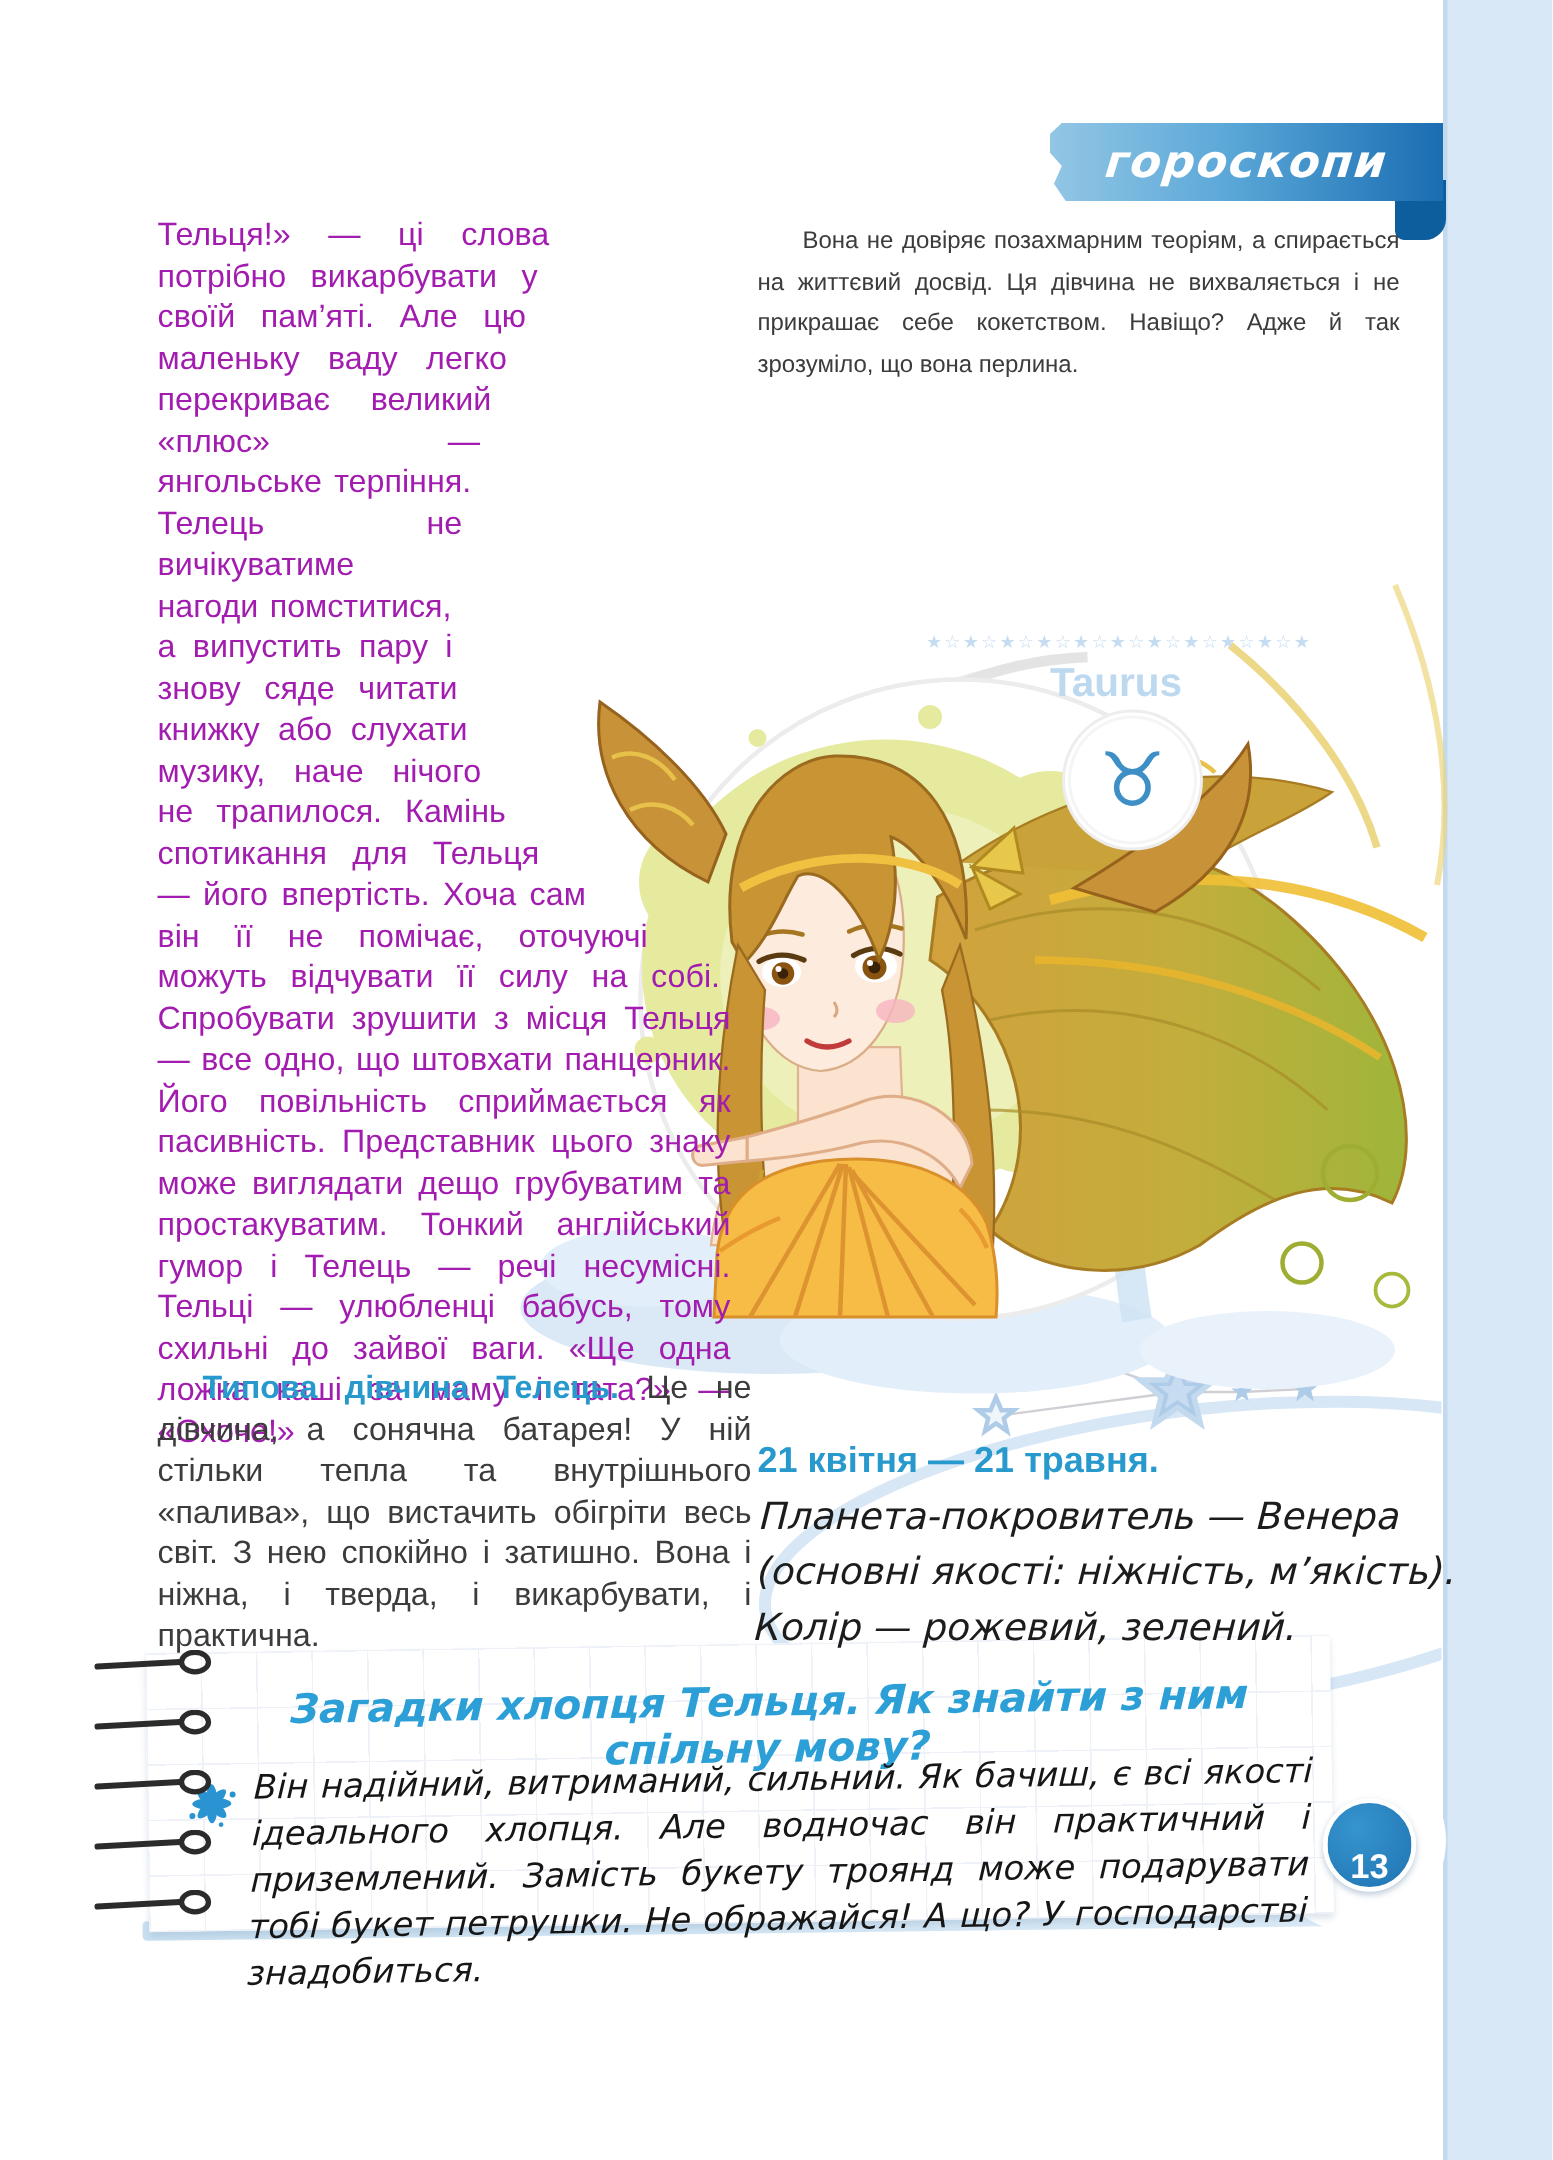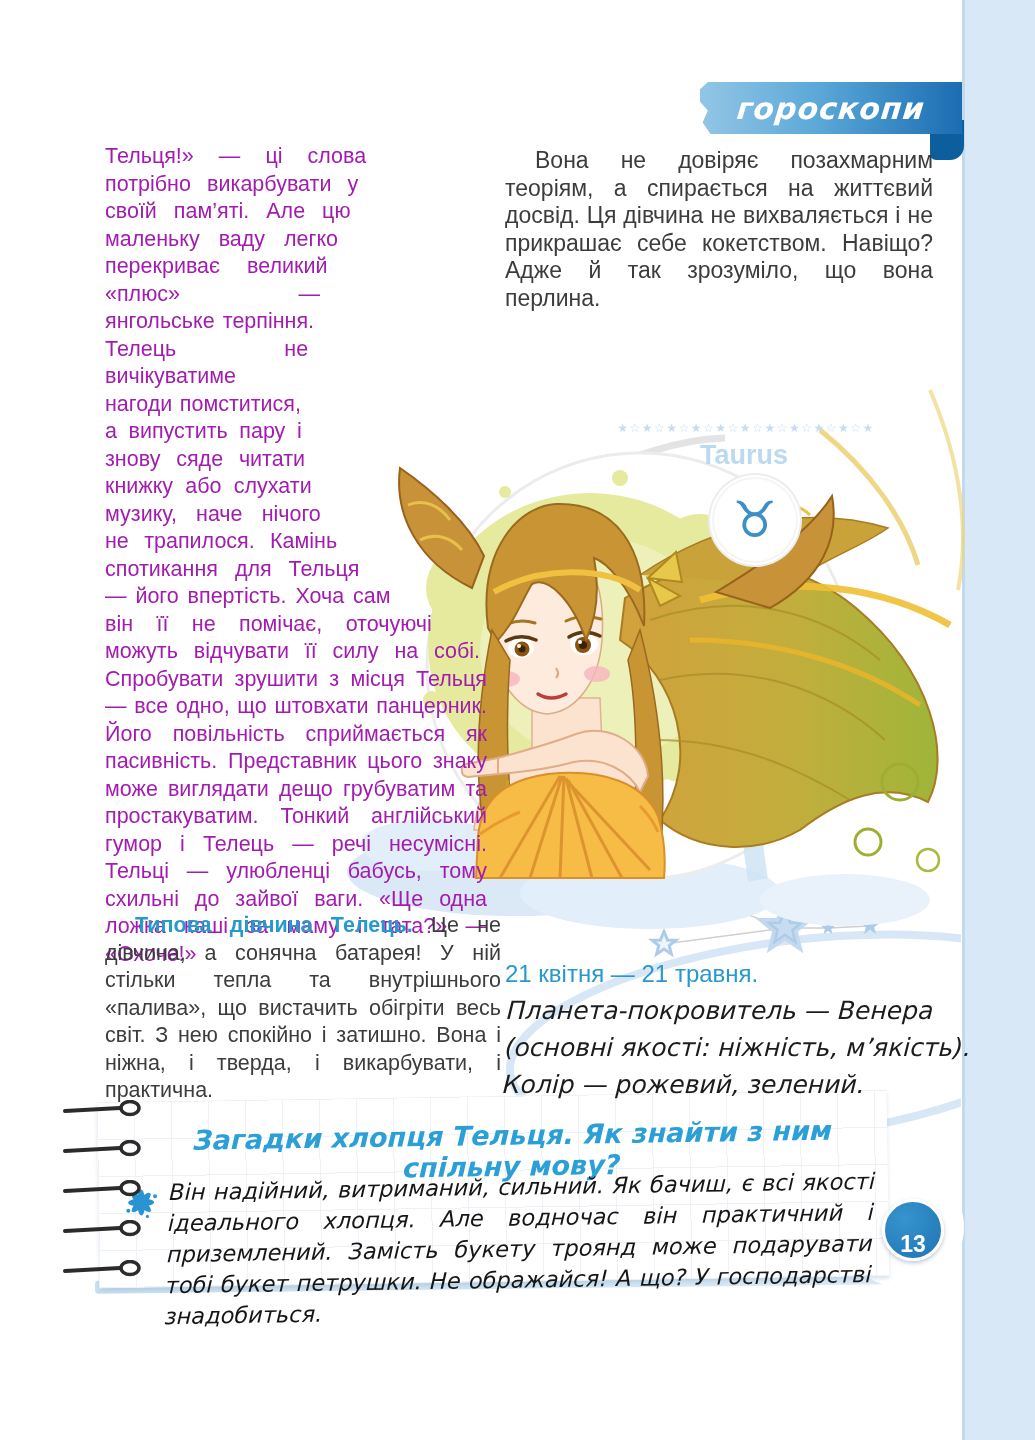--- a/index.html
+++ b/index.html
@@ -46,21 +46,21 @@
   }
   .lead-blue{color:#2799cc;font-weight:bold;}
   .col-right{
     position:absolute;left:505px;top:143px;width:428px;z-index:7;
   }
   .col-right h2{
     margin:0 0 4px 0;font-size:23px;line-height:28.5px;font-weight:700;
     color:#2799cc;text-align:center;letter-spacing:.2px;
   }
   .col-right p{
-    margin:4px 0 0 0;font-size:23px;line-height:27.5px;text-align:justify;
+    margin:4px 0 0 0;font-size:16px;line-height:27.5px;text-align:justify;
     color:#3c3c3c;text-indent:30px;
   }
   
   .stars-row{
     position:absolute;left:612px;top:421px;width:268px;z-index:6;
     color:#c6dcf1;font-size:12px;letter-spacing:1.5px;text-align:center;
     white-space:nowrap;overflow:hidden;
   }
   .taurus-label{
     position:absolute;left:700px;top:440px;width:178px;z-index:6;
@@ -71,21 +71,21 @@
     background:#ffffff;border-radius:50%;
     box-shadow:0 0 0 2px #ffffff,0 0 0 4px #ededed, inset 0 0 0 2px #f5f5f5;
     display:flex;align-items:center;justify-content:center;
   }
   .taurus-badge span{font-family:"DejaVu Sans",sans-serif;font-size:50px;color:#3f8fc7;line-height:1;}
   .illu{position:absolute;left:0;top:0;z-index:4;}
   .decor{position:absolute;left:0;top:0;z-index:2;}
   
   .dates{
     position:absolute;left:505px;top:960px;z-index:7;
-    color:#2799cc;font-weight:normal;font-size:24px;
+    color:#2799cc;font-weight:bold;font-size:24px;
   }
   .hand{
     font-family:"DejaVu Sans",sans-serif;font-style:italic;color:#1c1c1c;
     transform:skewX(-3deg);
   }
   .info-lines{
     position:absolute;left:505px;top:992px;z-index:7;
     font-size:25px;line-height:37px;
   }
   

